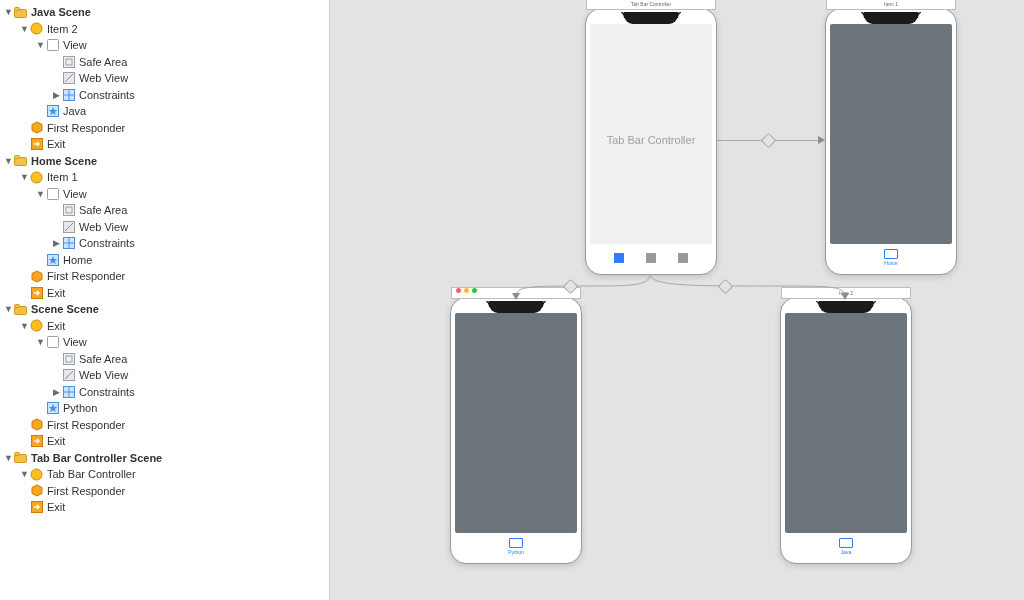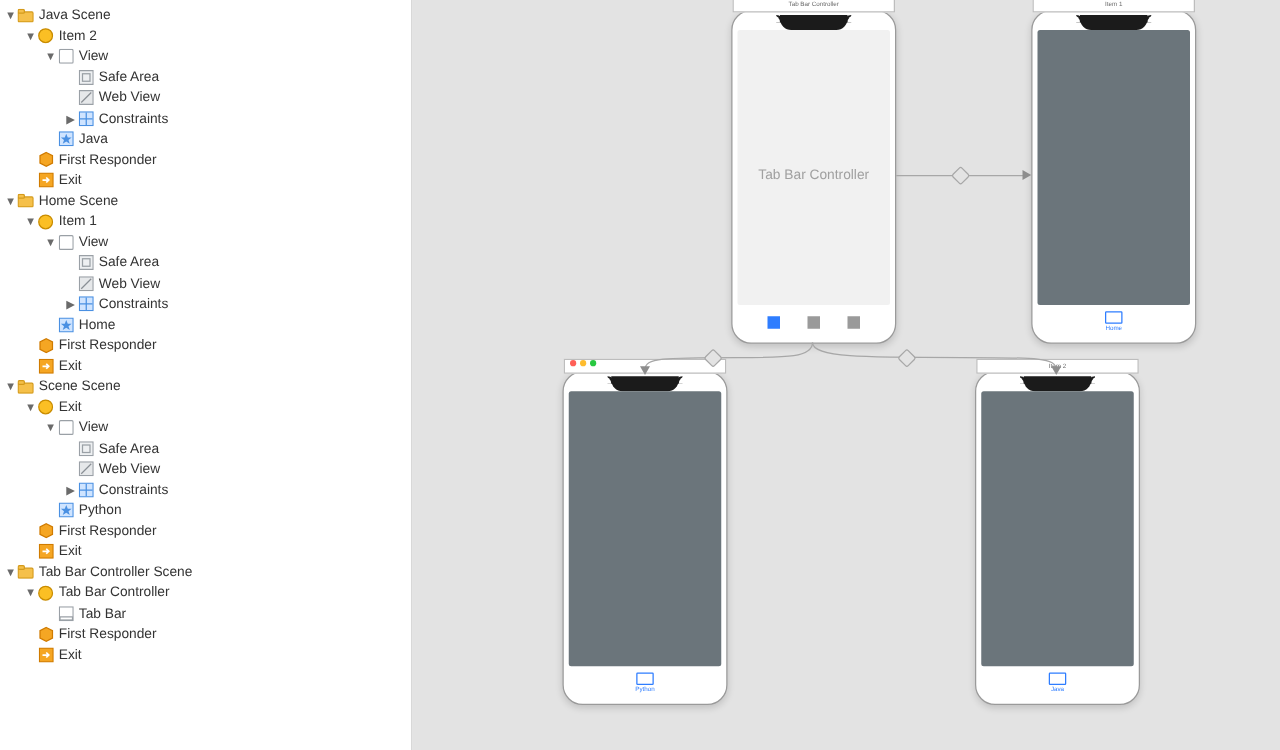--- a/index.html
+++ b/index.html
@@ -5,21 +5,21 @@
 html,body{margin:0;padding:0;width:1024px;height:600px;font-family:-apple-system,Helvetica,Arial,sans-serif;font-size:11px;color:#333;overflow:hidden;background:#fff}
 #app{display:flex;width:1024px;height:600px}
 #outline{width:330px;height:600px;border-right:1px solid #ccc;overflow-y:auto;background:#fff;box-sizing:border-box;padding-top:4px}
 #canvas{flex:1;height:600px;background:#e3e3e3;position:relative;overflow:hidden}
 .row{display:flex;align-items:center;height:16.5px;white-space:nowrap;user-select:none}
 .disc{display:inline-block;width:9px;text-align:center;color:#6a6a6a;font-size:9px;margin-right:1px}
 .disc.blank{visibility:hidden}
 .ic{display:inline-flex;align-items:center;justify-content:center;width:13px;height:13px;margin-right:4px;flex-shrink:0}
 .ic svg{display:block}
 .lbl{white-space:nowrap}
-.bold{font-weight:400}
+.bold{font-weight:700}
 
 
 .ic-folder svg rect{fill:#f5c04a;stroke:#d49a1b}
 .ic-scene svg circle{fill:#fbbf24;stroke:#c98c00}
 .ic-view svg rect{fill:#fff;stroke:#9aa0a6}
 .ic-safe svg rect{fill:#eef0f2;stroke:#9aa0a6}
 .ic-web svg rect{fill:#e6e8ea;stroke:#9aa0a6}
 .ic-constraints svg rect{fill:#cfe4ff;stroke:#4a90e2}
 .ic-star svg rect{fill:#cfe4ff;stroke:#4a90e2}
 .ic-cube svg path{fill:#f5a623;stroke:#d07b00}
@@ -334,30 +334,20 @@
       </div>
       <div class="row" style="padding-left: 20px;">
         <span class="disc">▼</span>
         <span class="ic ic-scene">
           <svg width="13" height="13">
             <circle cx="6.5" cy="6.5" r="5.5"></circle>
           </svg>
         </span>
         <span class="lbl">Tab Bar Controller</span>
       </div>
-      <div class="row" style="padding-left: 36px;">
-        <span class="disc blank">▼</span>
-        <span class="ic ic-tabbar">
-          <svg width="12" height="12">
-            <rect x="0.5" y="0.5" width="11" height="11"></rect>
-            <rect x="1" y="8.5" width="10" height="2.5" fill="#bfc3c7"></rect>
-          </svg>
-        </span>
-        <span class="lbl">Tab Bar</span>
-      </div>
       <div class="row" style="padding-left: 20px;">
         <span class="disc blank">▼</span>
         <span class="ic ic-cube">
           <svg width="12" height="13">
             <path d="M6 1 L11 3.5 L11 9.5 L6 12 L1 9.5 L1 3.5 Z"></path>
           </svg>
         </span>
         <span class="lbl">First Responder</span>
       </div>
       <div class="row" style="padding-left: 20px;">

